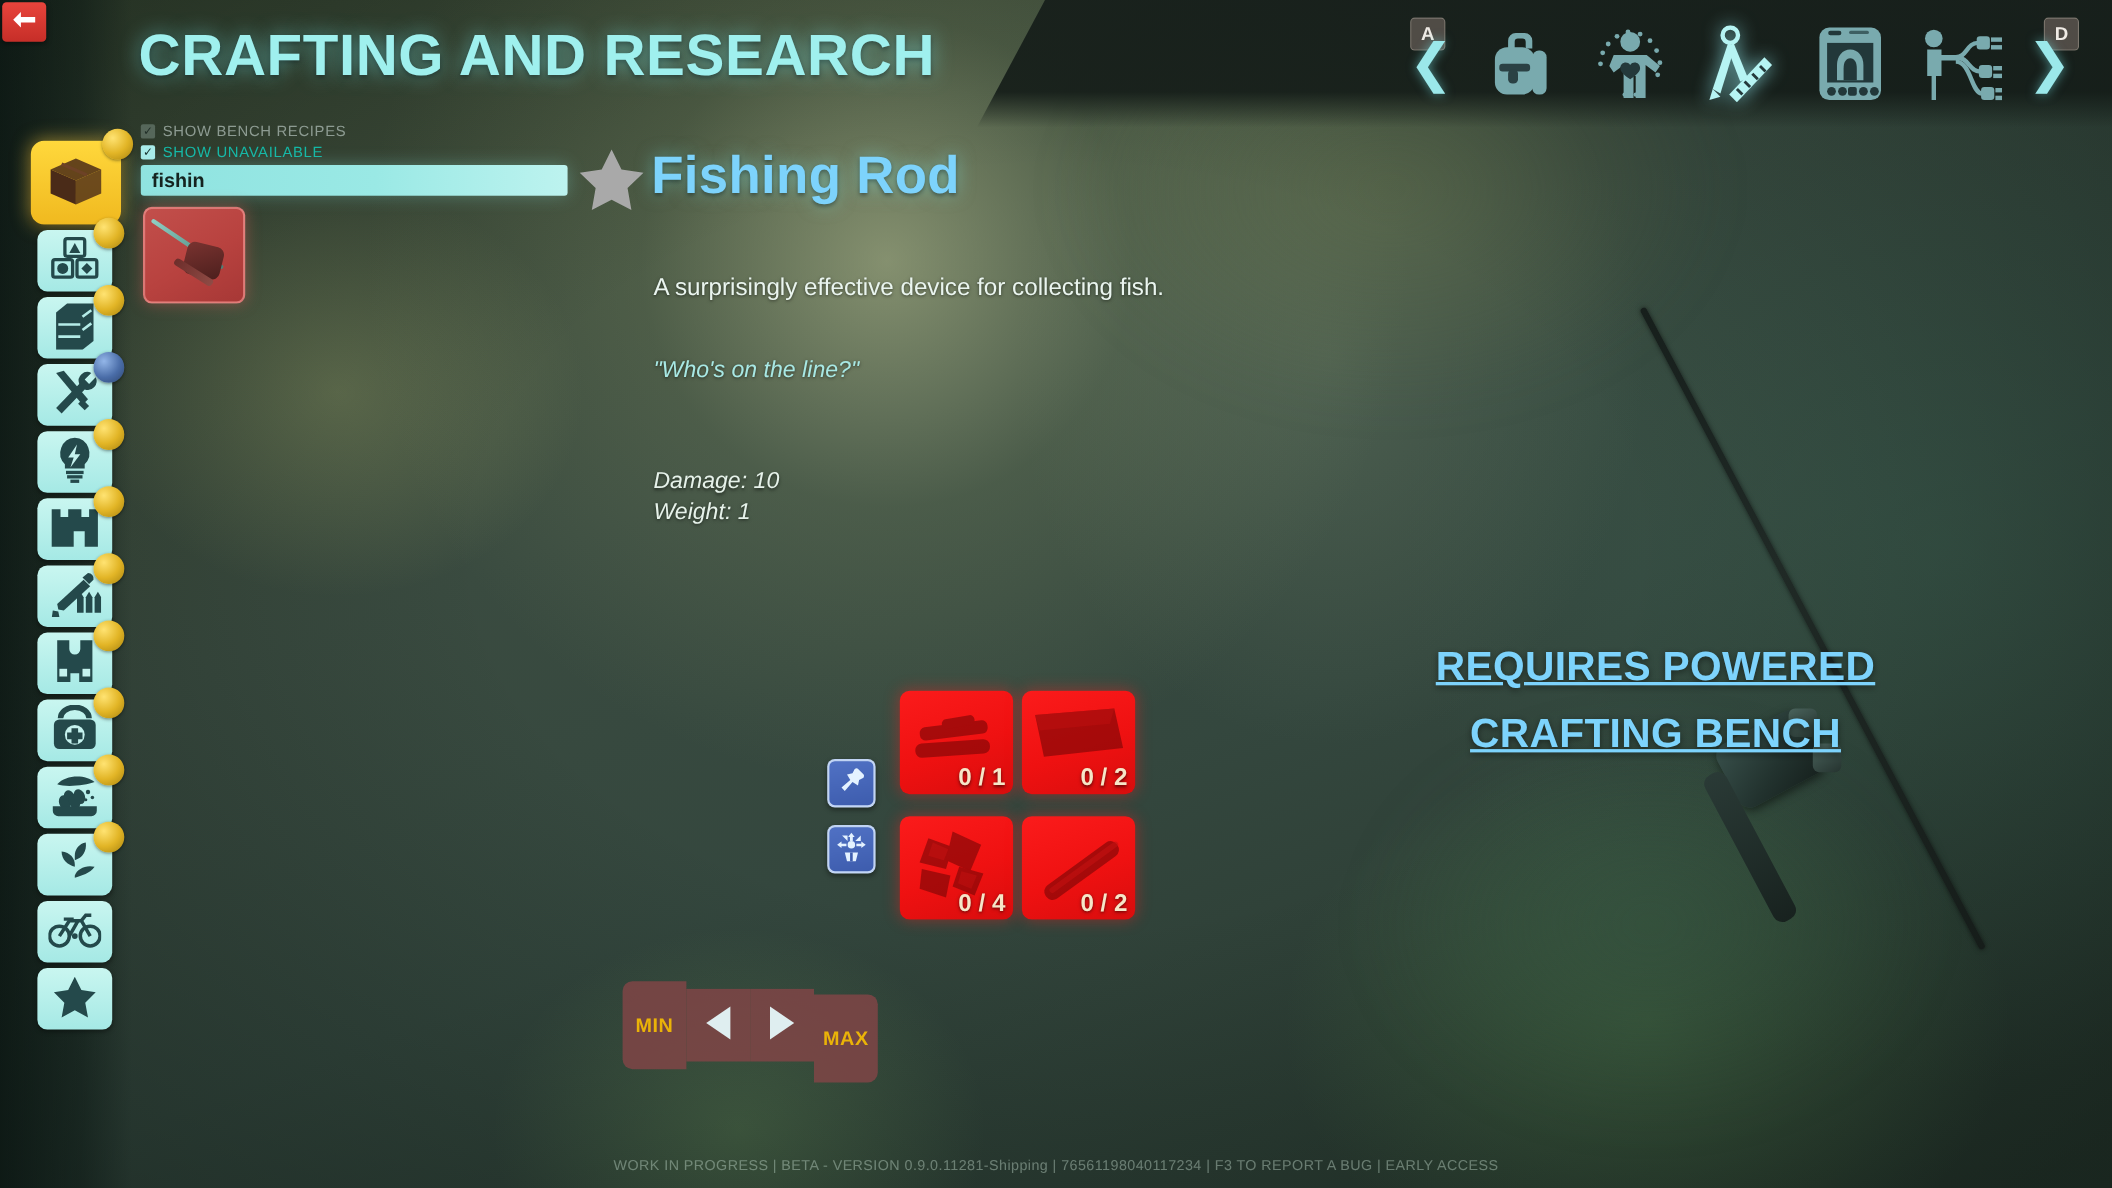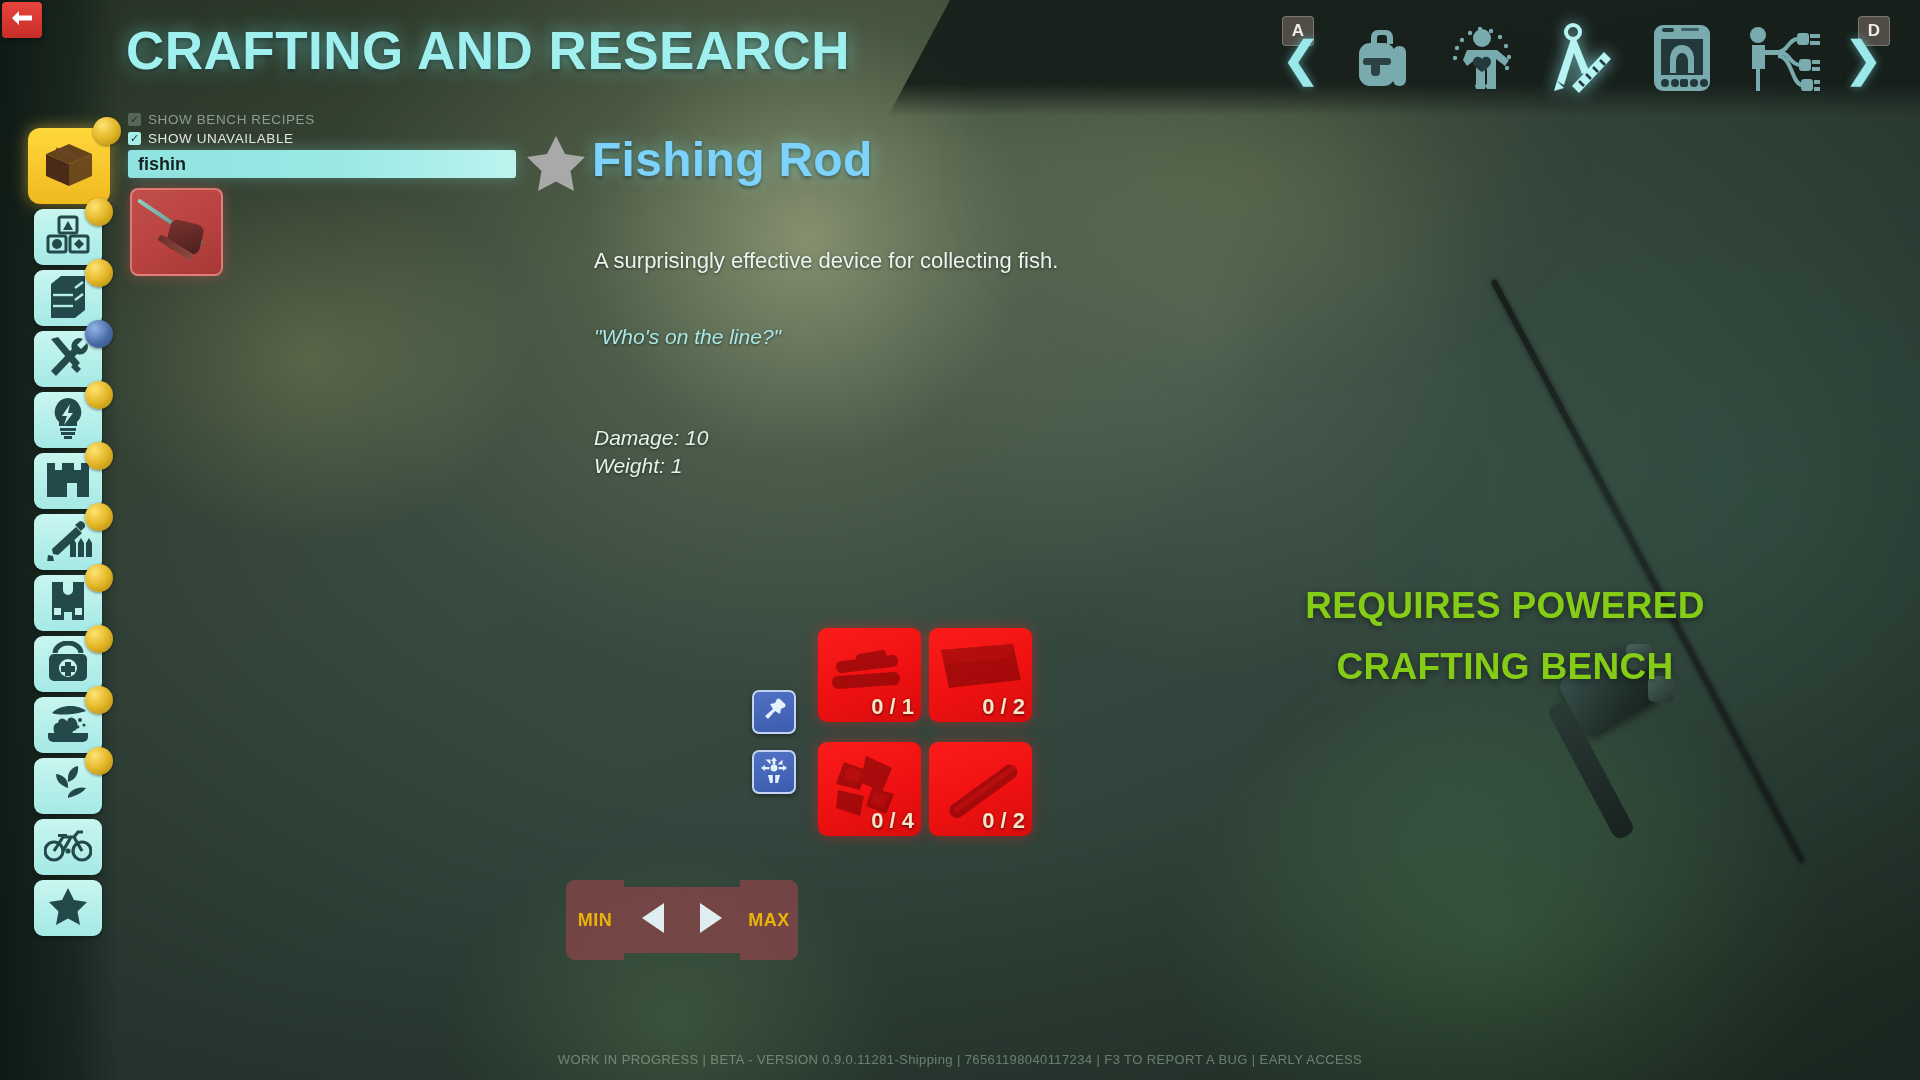--- a/index.html
+++ b/index.html
@@ -123,21 +123,21 @@
   #cb-unavail { left:128px; top:131px; }
   .cbbox {
     width:13px; height:13px; border-radius:2px;
     display:flex; align-items:center; justify-content:center;
     font-size:11px; line-height:1; font-family:"DejaVu Sans", sans-serif;
   }
   .cbbox.off { background:rgba(120,140,130,0.55); color:#223029; }
   .cbbox.on  { background:#a9ecea; color:#16302c; }
   .cblabel { font-size:13.5px; letter-spacing:0.6px; font-weight:normal; }
   .cblabel.off { color:#8d9b92; }
-  .cblabel.on  { color:#e5e5e5; }
+  .cblabel.on  { color:#14b8a6; }
 
   
   .search {
     position:absolute; left:128px; top:150px; width:388px; height:28px;
     background:linear-gradient(90deg,#8fe3e0 0%, #9ae9e5 55%, #bdf3ef 100%);
     border-radius:3px; display:flex; align-items:center; padding-left:10px;
     box-shadow:0 0 16px rgba(140,235,230,0.30);
   }
   .search-text { color:#15231f; font-size:18px; font-weight:bold; }
 
@@ -240,42 +240,43 @@
   }
 
   
   .craftbar { position:absolute; left:566px; top:880px; display:flex; align-items:center; }
   .cb-end {
     width:58px; height:80px; background:rgba(133,69,71,0.80);
     display:flex; align-items:center; justify-content:center; cursor:pointer;
     color:#eab308; font-size:18px; font-weight:bold; letter-spacing:0.5px;
   }
   .cb-end.left  { border-radius:9px 0 0 9px; }
-  .cb-end.right { border-radius:0 9px 9px 0; }
+  .cb-end.right { border-radius:0 9px 9px 0;margin-top:24px; }
   .cb-arrow {
     width:58px; height:66px; background:rgba(133,69,71,0.80);
     display:flex; align-items:center; justify-content:center; cursor:pointer;
   }
   .cb-main {
     width:460px; height:74px; margin:0 2px;
     background:linear-gradient(180deg, rgba(171,104,105,0.88) 0%, rgba(152,86,88,0.88) 100%);
     border-radius:9px; display:flex; align-items:center; justify-content:center;
     cursor:pointer;
   }
   .cb-main-text {
     font-size:34px; font-weight:bold; color:#6b0e10; letter-spacing:0.5px;
     text-shadow:0 1px 1px rgba(255,200,200,0.18);
   }
 
   
   .warning {
     position:absolute; left:1270px; top:575px; width:470px; text-align:center;
-    font-size:37px; font-weight:bold; line-height:1.65; color:#84cc16;
+    font-size:37px; font-weight:bold; line-height:1.65; color:#7dd3fc;
     letter-spacing:0.3px;
     text-shadow:0 2px 6px rgba(0,0,0,0.45);
+    text-decoration:underline;
   }
 
   
   .footer {
     position:absolute; left:0; right:0; bottom:13px; text-align:center;
     font-size:13px; letter-spacing:0.4px; color:rgba(200,225,210,0.42);
   }
 </style>
 </head>
 <body>

